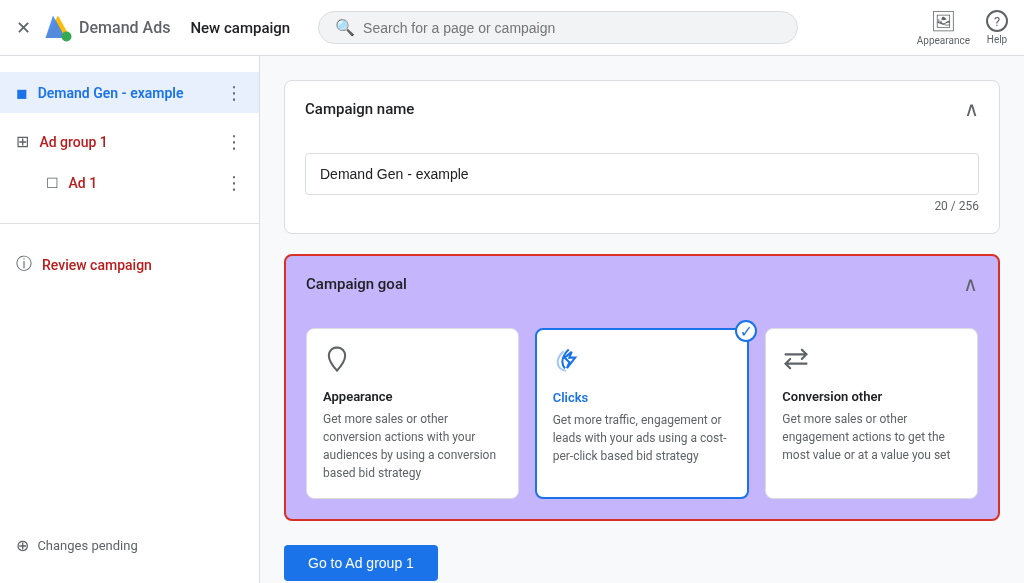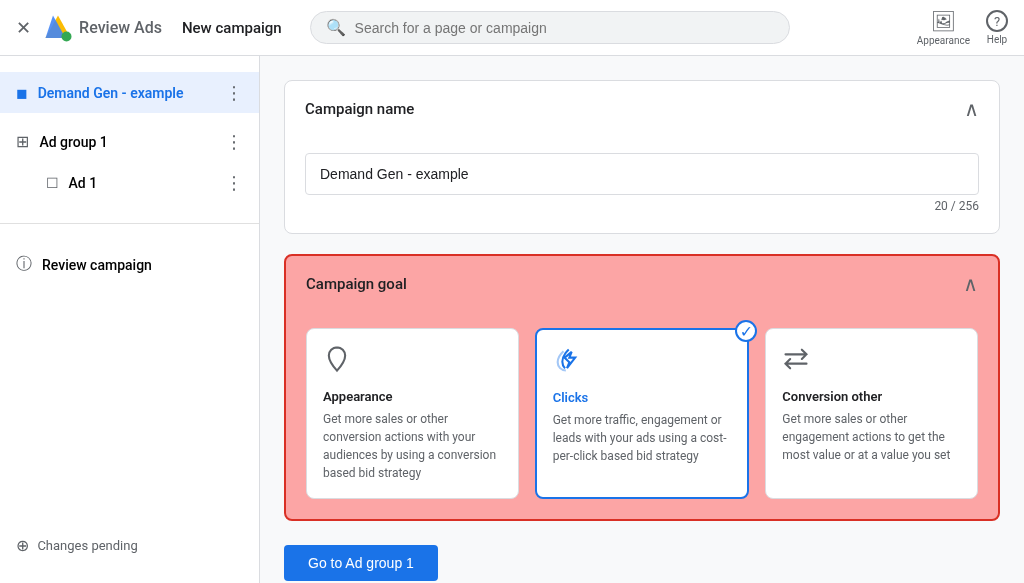--- a/index.html
+++ b/index.html
@@ -53,21 +53,21 @@
       align-items: center;
       padding: 10px 16px;
       cursor: pointer;
       border-radius: 0;
       gap: 10px;
       position: relative;
     }
     .sidebar-item.active { background: #e8f0fe; }
     .sidebar-item-icon { font-size: 16px; color: #5f6368; }
     .sidebar-item.active .sidebar-item-icon { color: #1a73e8; }
-    .sidebar-item-label { flex: 1; font-size: 14px; color: #000000; font-weight: 500; }
+    .sidebar-item-label { flex: 1; font-size: 14px; color: #b91c1c; font-weight: 500; }
     .sidebar-item.active .sidebar-item-label { color: #1a73e8; font-weight: 600; }
     .sidebar-item .more-icon { font-size: 18px; color: #5f6368; }
     .sidebar-item-sub { padding-left: 46px; }
     .sidebar-divider { border: none; border-top: 1px solid #e0e0e0; margin: 8px 0; }
     .sidebar-bottom { margin-top: auto; padding: 12px 16px; display: flex; align-items: center; gap: 8px; color: #5f6368; font-size: 13px; }
 
     
     .content {
       flex: 1;
       overflow-y: auto;
@@ -101,21 +101,21 @@
       border-radius: 4px;
       padding: 12px 14px;
       font-size: 14px;
       color: #202124;
       outline: none;
     }
     .char-count { text-align: right; color: #5f6368; font-size: 12px; margin-top: 4px; }
 
     
     .campaign-goal-card {
-      background: #fca5a5;
+      background: #c4b5fd;
       border: 2px solid #d93025;
       border-radius: 8px;
       margin-bottom: 20px;
     }
     .goal-options {
       display: flex;
       gap: 16px;
       padding: 16px 20px 20px;
     }
     .goal-option {
@@ -176,21 +176,21 @@
 
 <div class="topbar">
   <span class="topbar-close">✕</span>
   <div class="topbar-logo google-ads-logo">
 
     <svg width="30" height="30" viewBox="0 0 60 60">
       <polygon points="30,5 55,50 5,50" fill="#FBBC04"></polygon>
       <polygon points="20,5 45,50 5,50" fill="#4285F4" opacity="0.9"></polygon>
       <circle cx="47" cy="47" r="10" fill="#34A853"></circle>
     </svg>
-    <span class="topbar-logo-text">Review Ads</span>
+    <span class="topbar-logo-text">Demand Ads</span>
   </div>
   <span class="topbar-campaign-name">New campaign</span>
   <div class="topbar-search">
     <span style="color:#5f6368;font-size:16px;">🔍</span>
     <input type="text" placeholder="Search for a page or campaign" style="">
   </div>
   <div class="topbar-actions">
     <div class="topbar-action-btn">
       <span class="topbar-action-icon">🖼</span>
       <span>Appearance</span>

